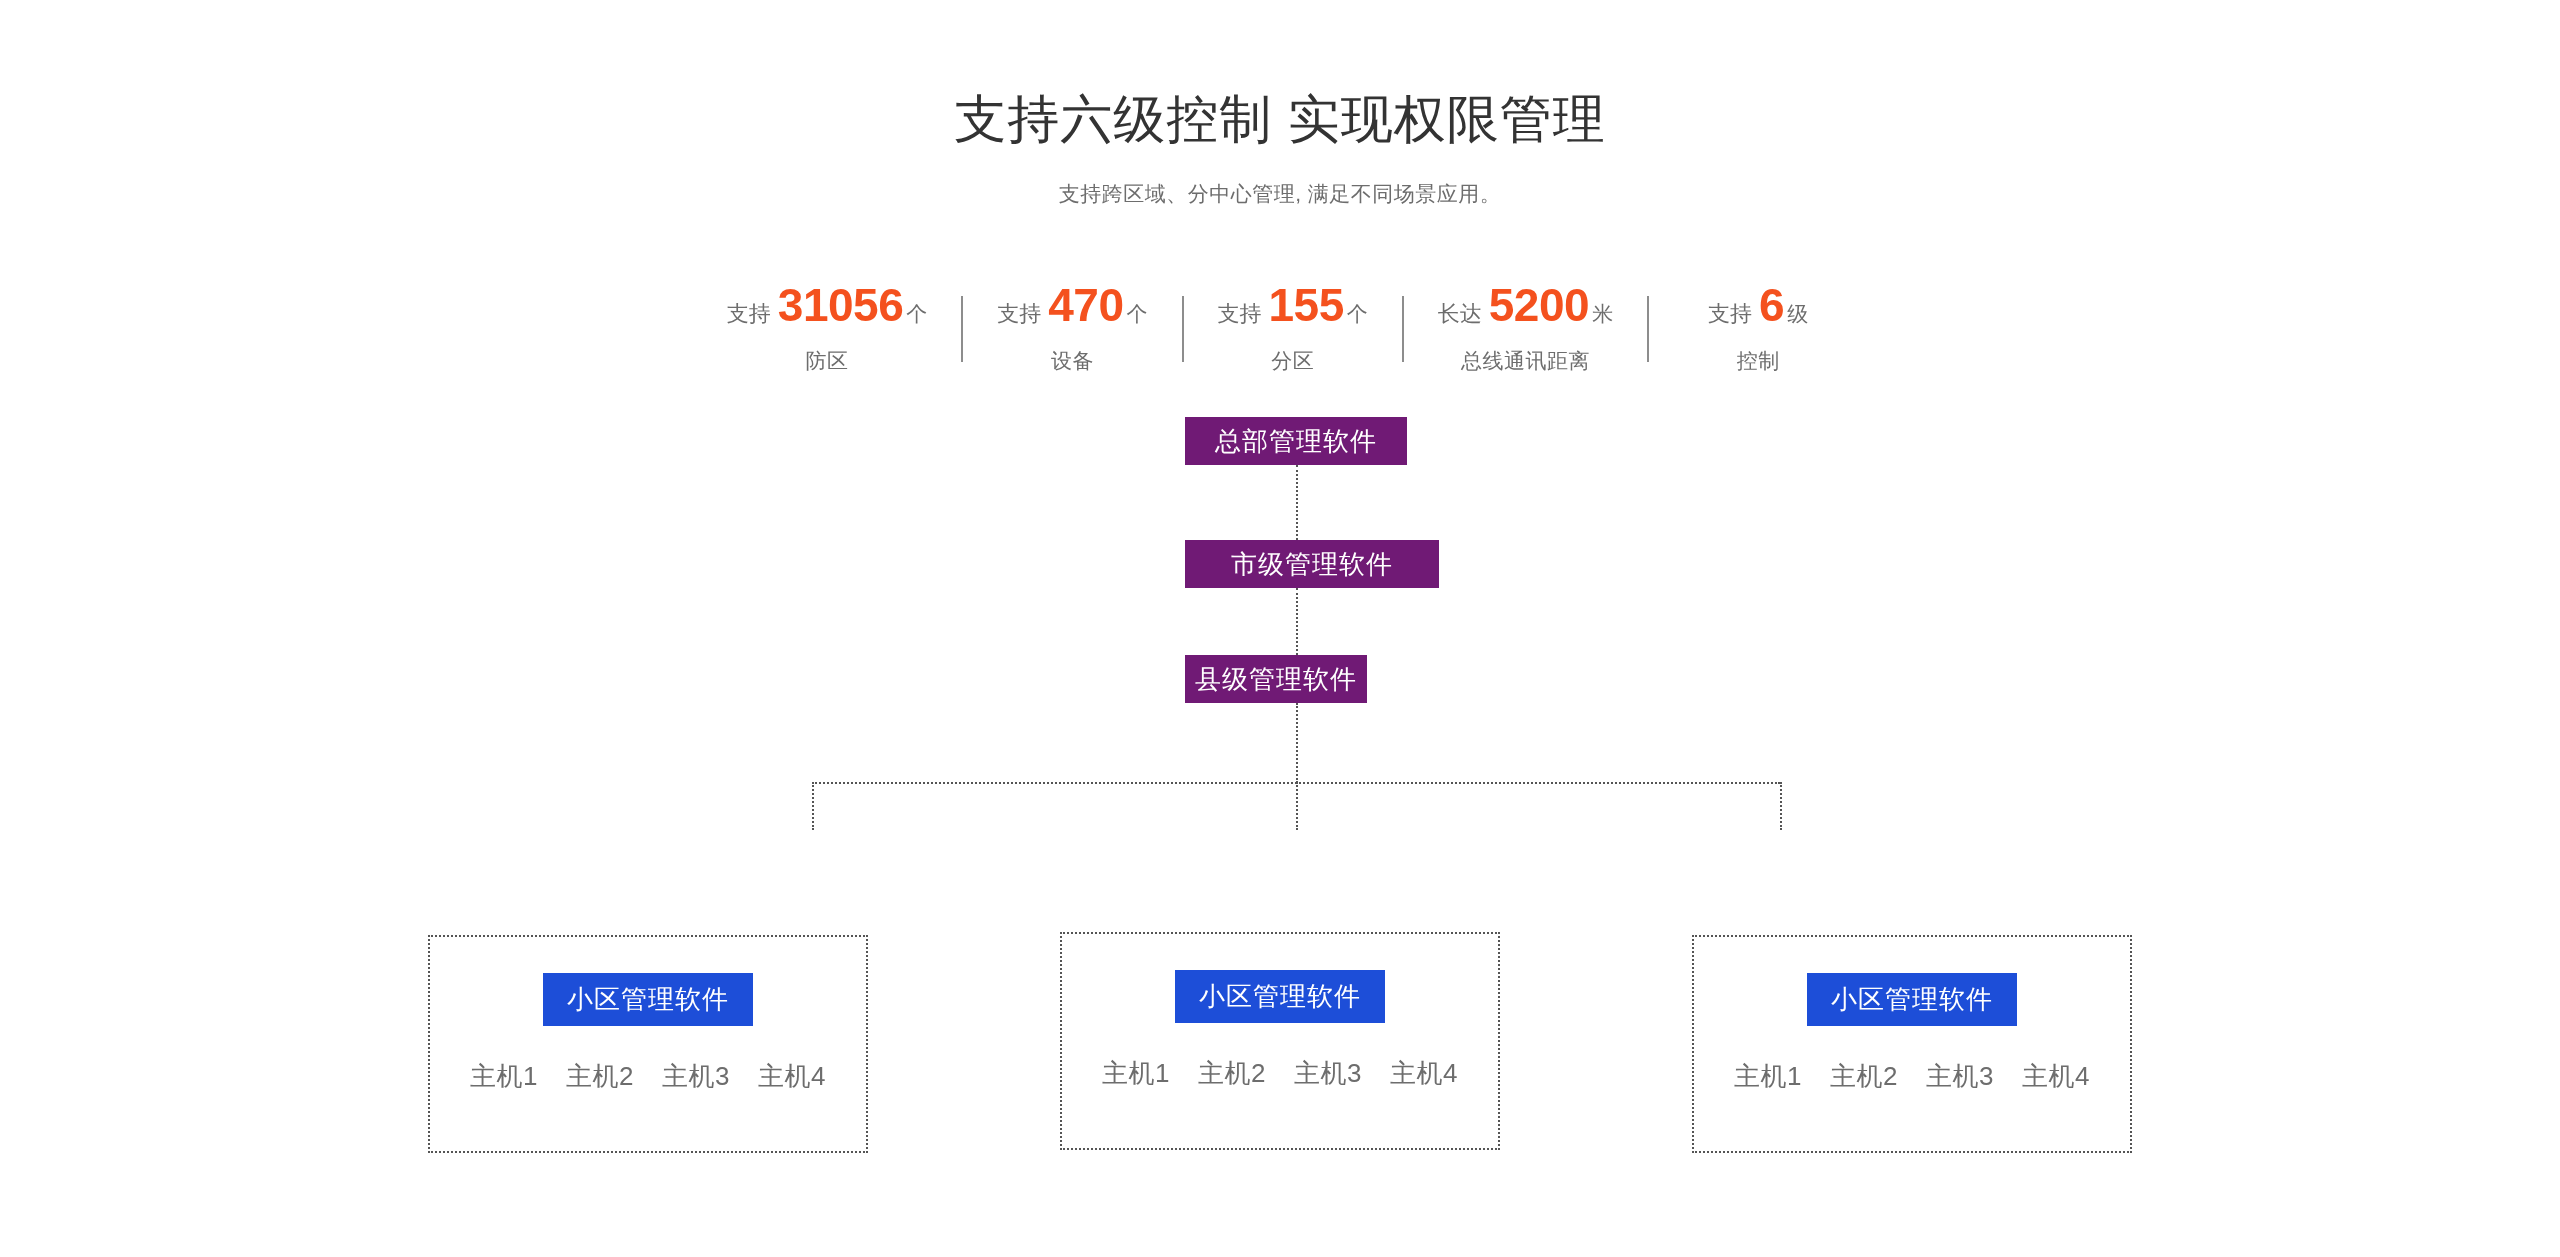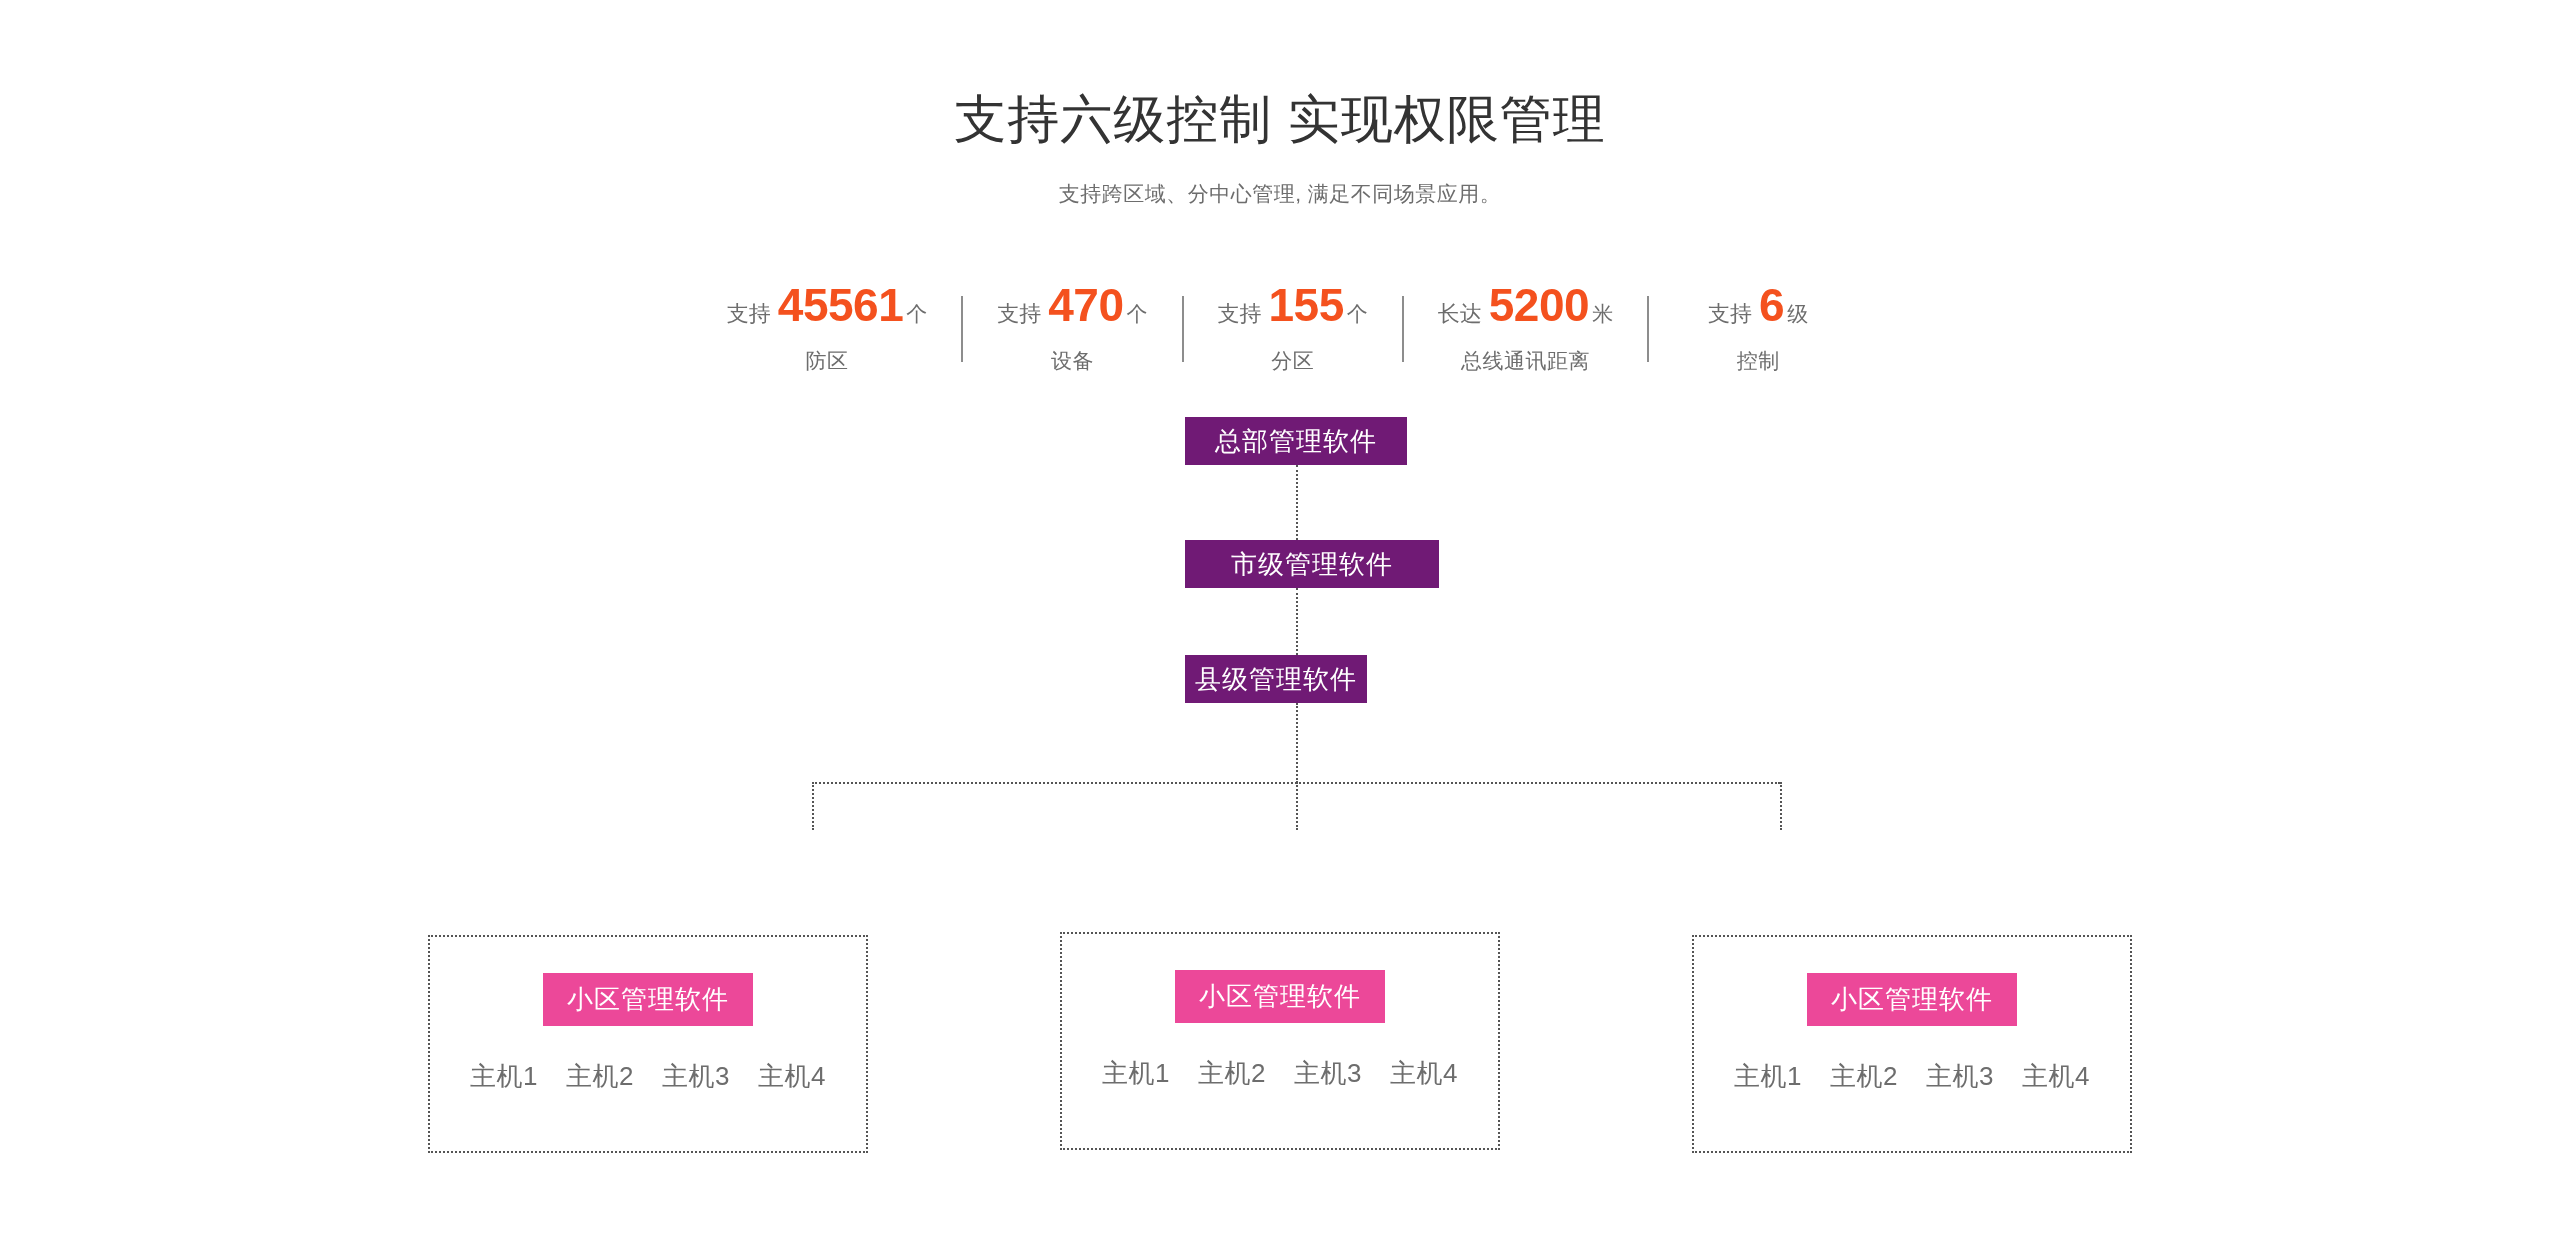--- a/index.html
+++ b/index.html
@@ -157,21 +157,21 @@
   }
   .panel-1 { left: 428px;  top: 935px; }
   .panel-2 { left: 1060px; top: 932px; }
   .panel-3 { left: 1692px; top: 935px; }
 
   .panel-header {
     position: absolute;
     left: 50%;
     transform: translateX(-50%);
     top: 36px;
-    background: #ec4899;
+    background: #1d4ed8;
     color: #ffffff;
     font-size: 26px;
     letter-spacing: 1px;
     padding: 9px 24px;
     white-space: nowrap;
   }
   .panel-hosts {
     position: absolute;
     left: 0;
     right: 0;
@@ -202,21 +202,21 @@
 <div class="header">
   <h1 class="page-title">支持六级控制 实现权限管理</h1>
   <p class="page-subtitle">支持跨区域、分中心管理, 满足不同场景应用。</p>
 </div>
 
 <div class="stats-row">
 
   <div class="stat-item">
     <div class="stat-line">
       <span class="stat-prefix">支持</span>
-      <span class="stat-value">45561</span>
+      <span class="stat-value">31056</span>
       <span class="stat-unit">个</span>
     </div>
     <div class="stat-label">防区</div>
   </div>
 
   <div class="stat-divider"></div>
 
   <div class="stat-item">
     <div class="stat-line">
       <span class="stat-prefix">支持</span>

